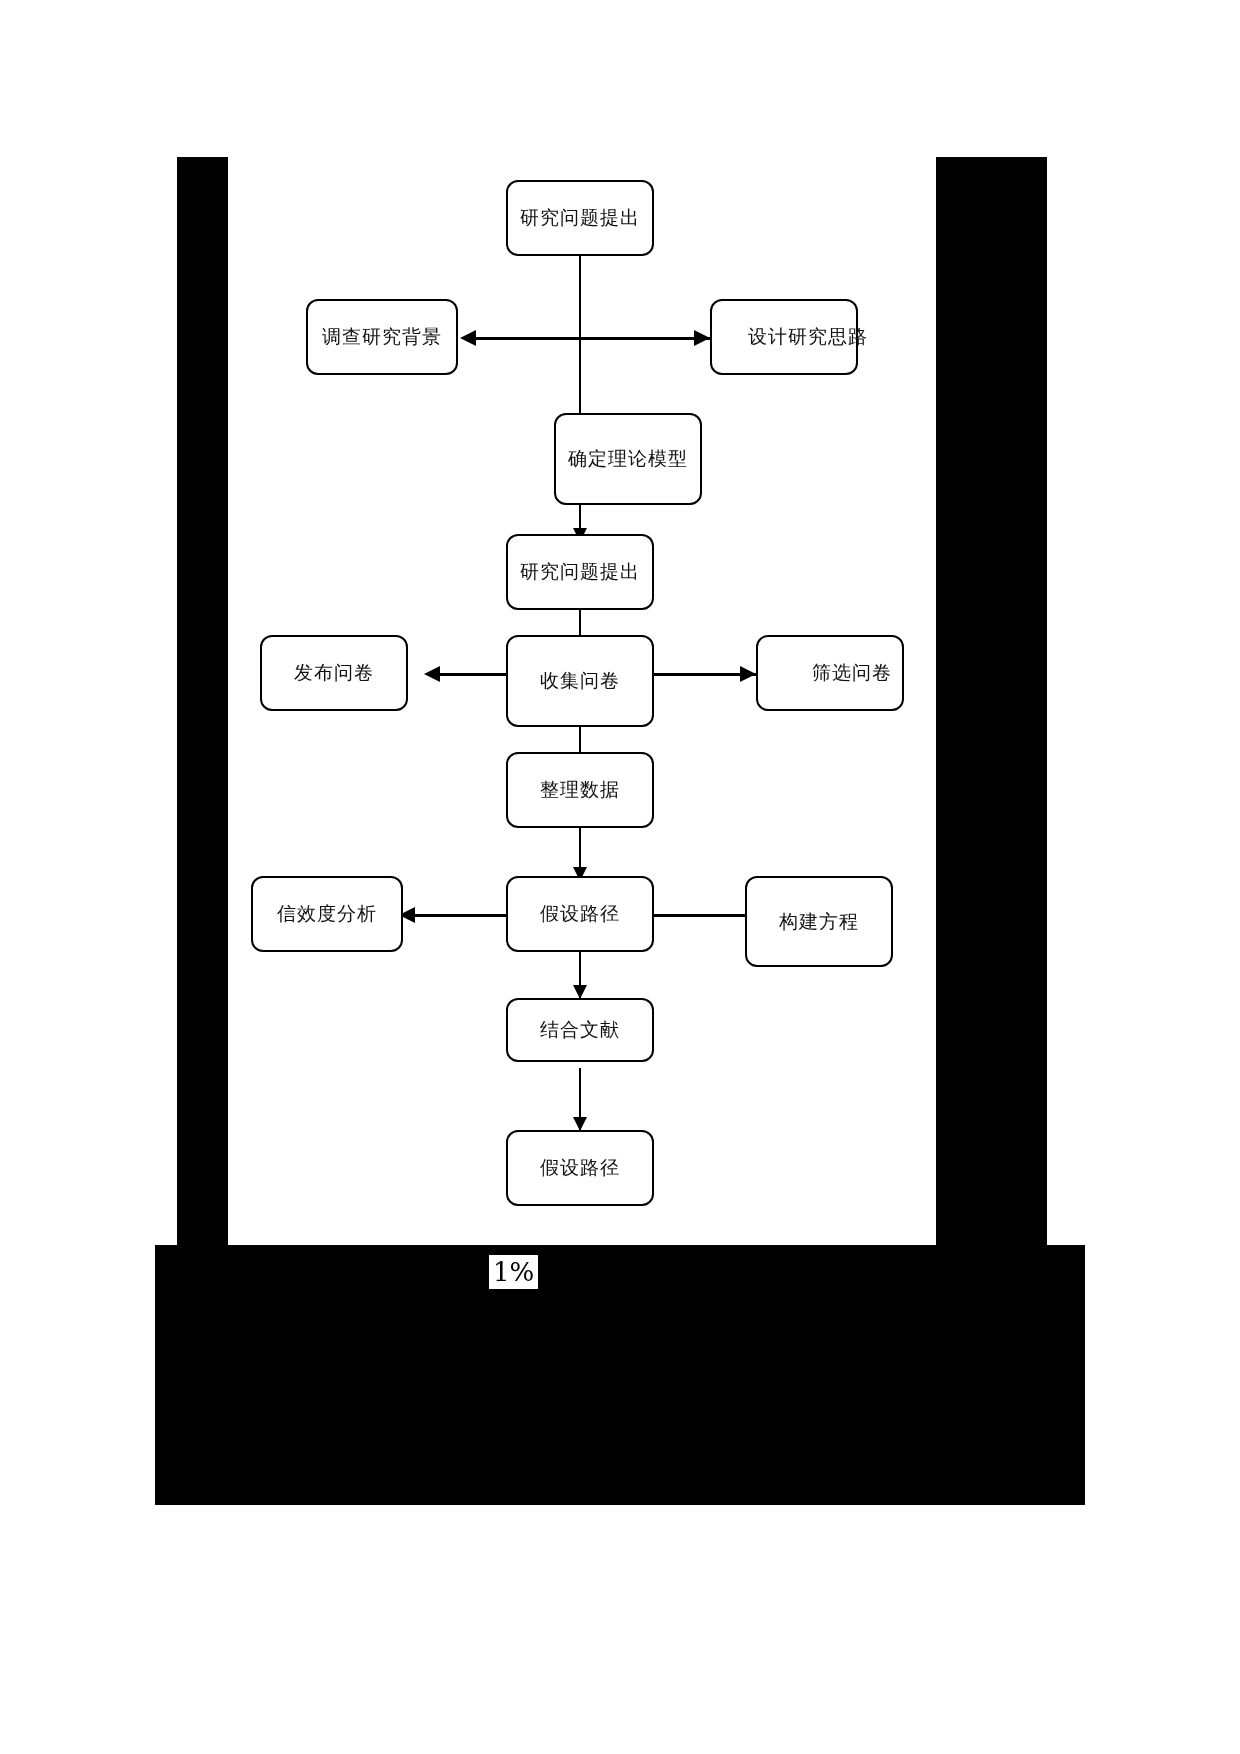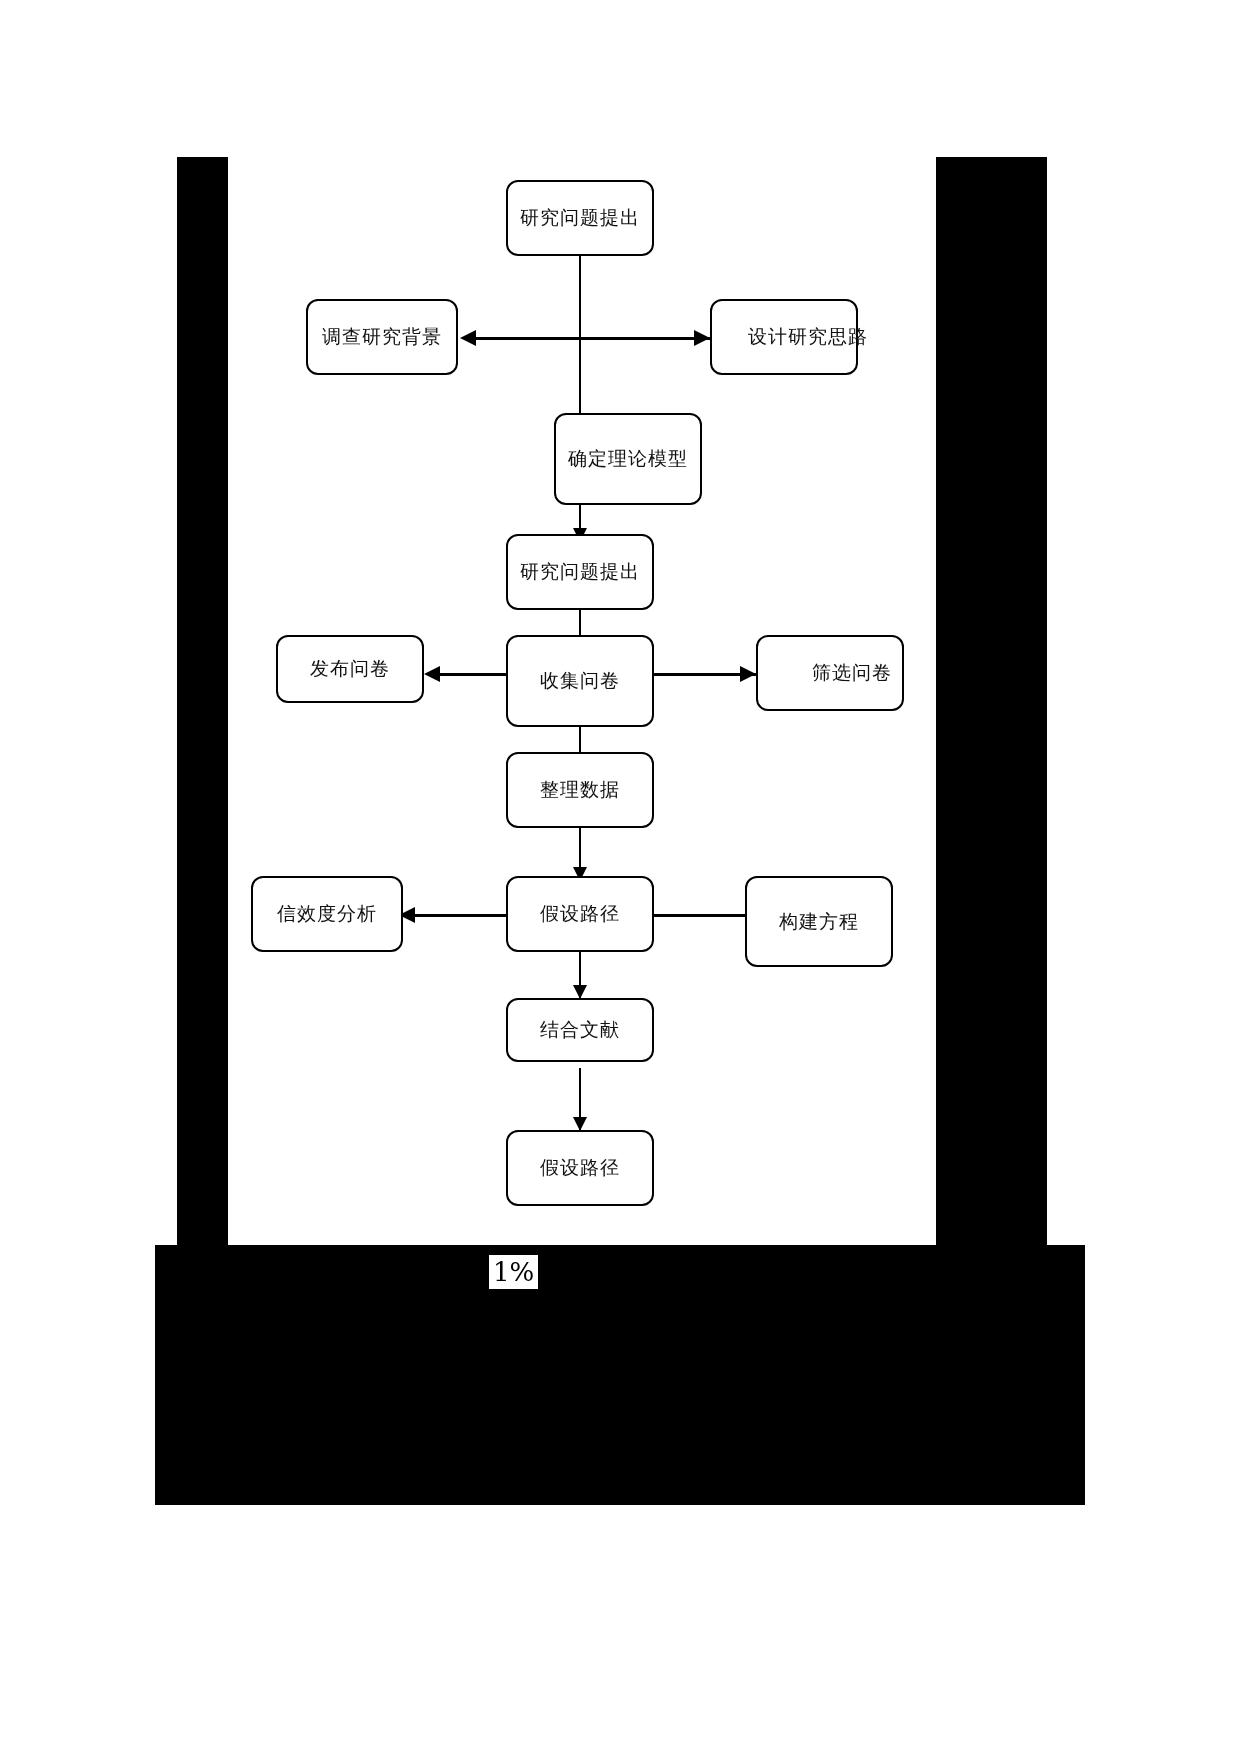--- a/index.html
+++ b/index.html
@@ -159,21 +159,21 @@
     <div class="node" style="left:278px; top:23px; width:148px; height:76px;">研究问题提出</div>
 
     <div class="node" style="left:78px; top:142px; width:152px; height:76px;">调查研究背景</div>
 
     <div class="node" style="left:482px; top:142px; width:148px; height:76px;padding-left:48px;">设计研究思路</div>
 
     <div class="node" style="left:278px; top:256px; width:148px; height:92px;margin-left:48px;">确定理论模型</div>
 
     <div class="node" style="left:278px; top:377px; width:148px; height:76px;">研究问题提出</div>
 
-    <div class="node" style="left:48px; top:478px; width:148px; height:68px;">发布问卷</div>
+    <div class="node" style="left:32px; top:478px; width:148px; height:76px;">发布问卷</div>
 
     <div class="node" style="left:278px; top:478px; width:148px; height:92px;">收集问卷</div>
 
     <div class="node" style="left:528px; top:478px; width:148px; height:76px;padding-left:44px;">筛选问卷</div>
 
     <div class="node" style="left:278px; top:595px; width:148px; height:76px;">整理数据</div>
 
     <div class="node" style="left:23px; top:719px; width:152px; height:76px;">信效度分析</div>
 
     <div class="node" style="left:278px; top:719px; width:148px; height:76px;">假设路径</div>

